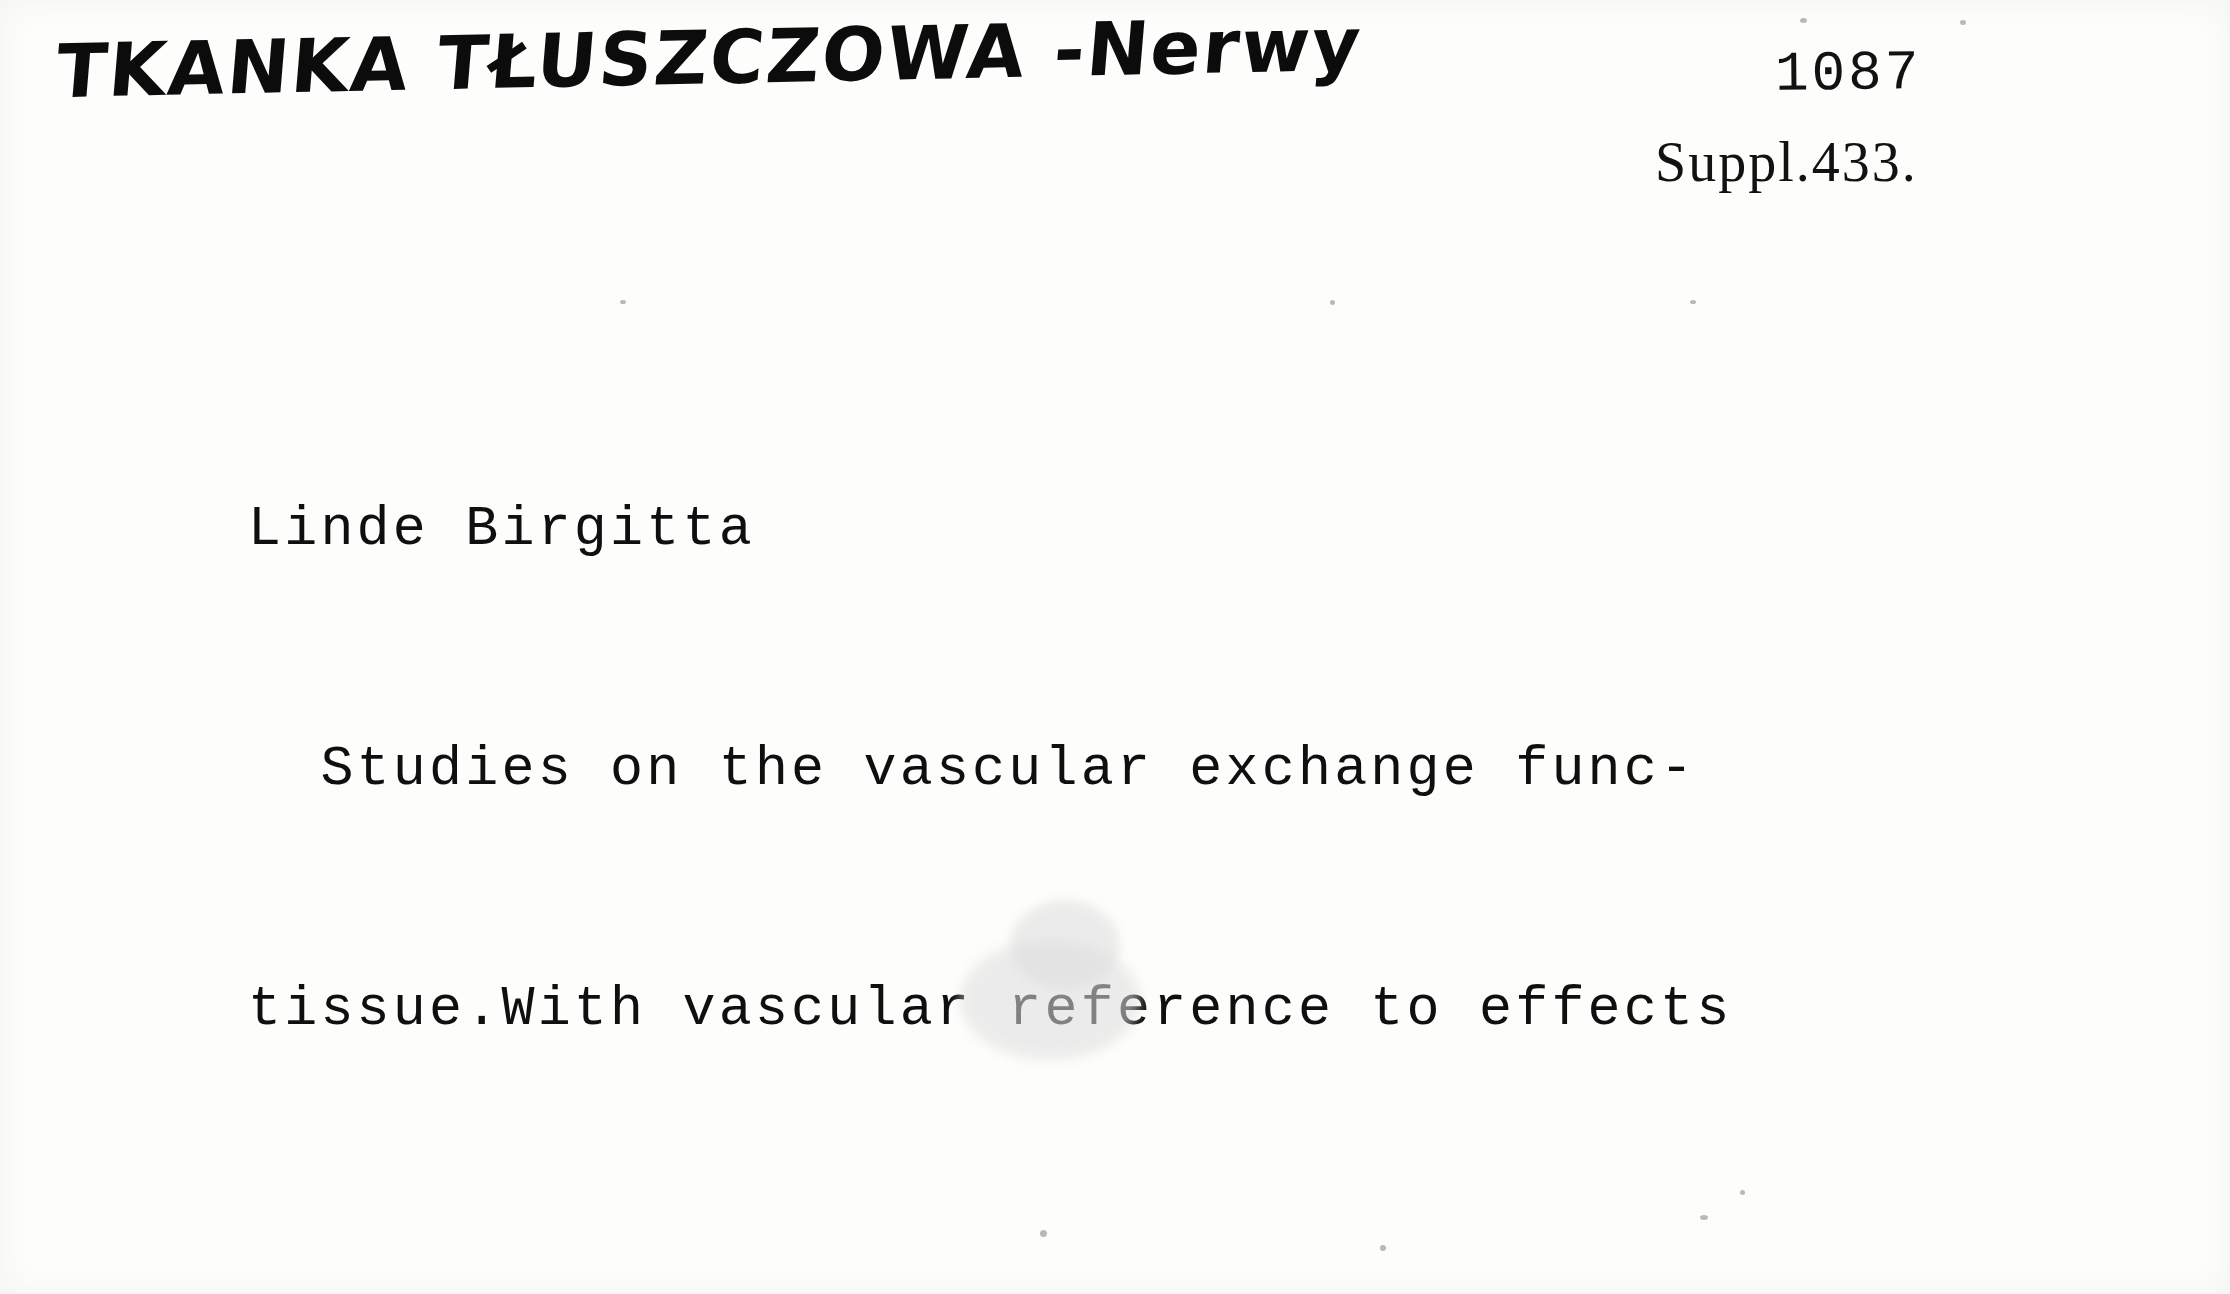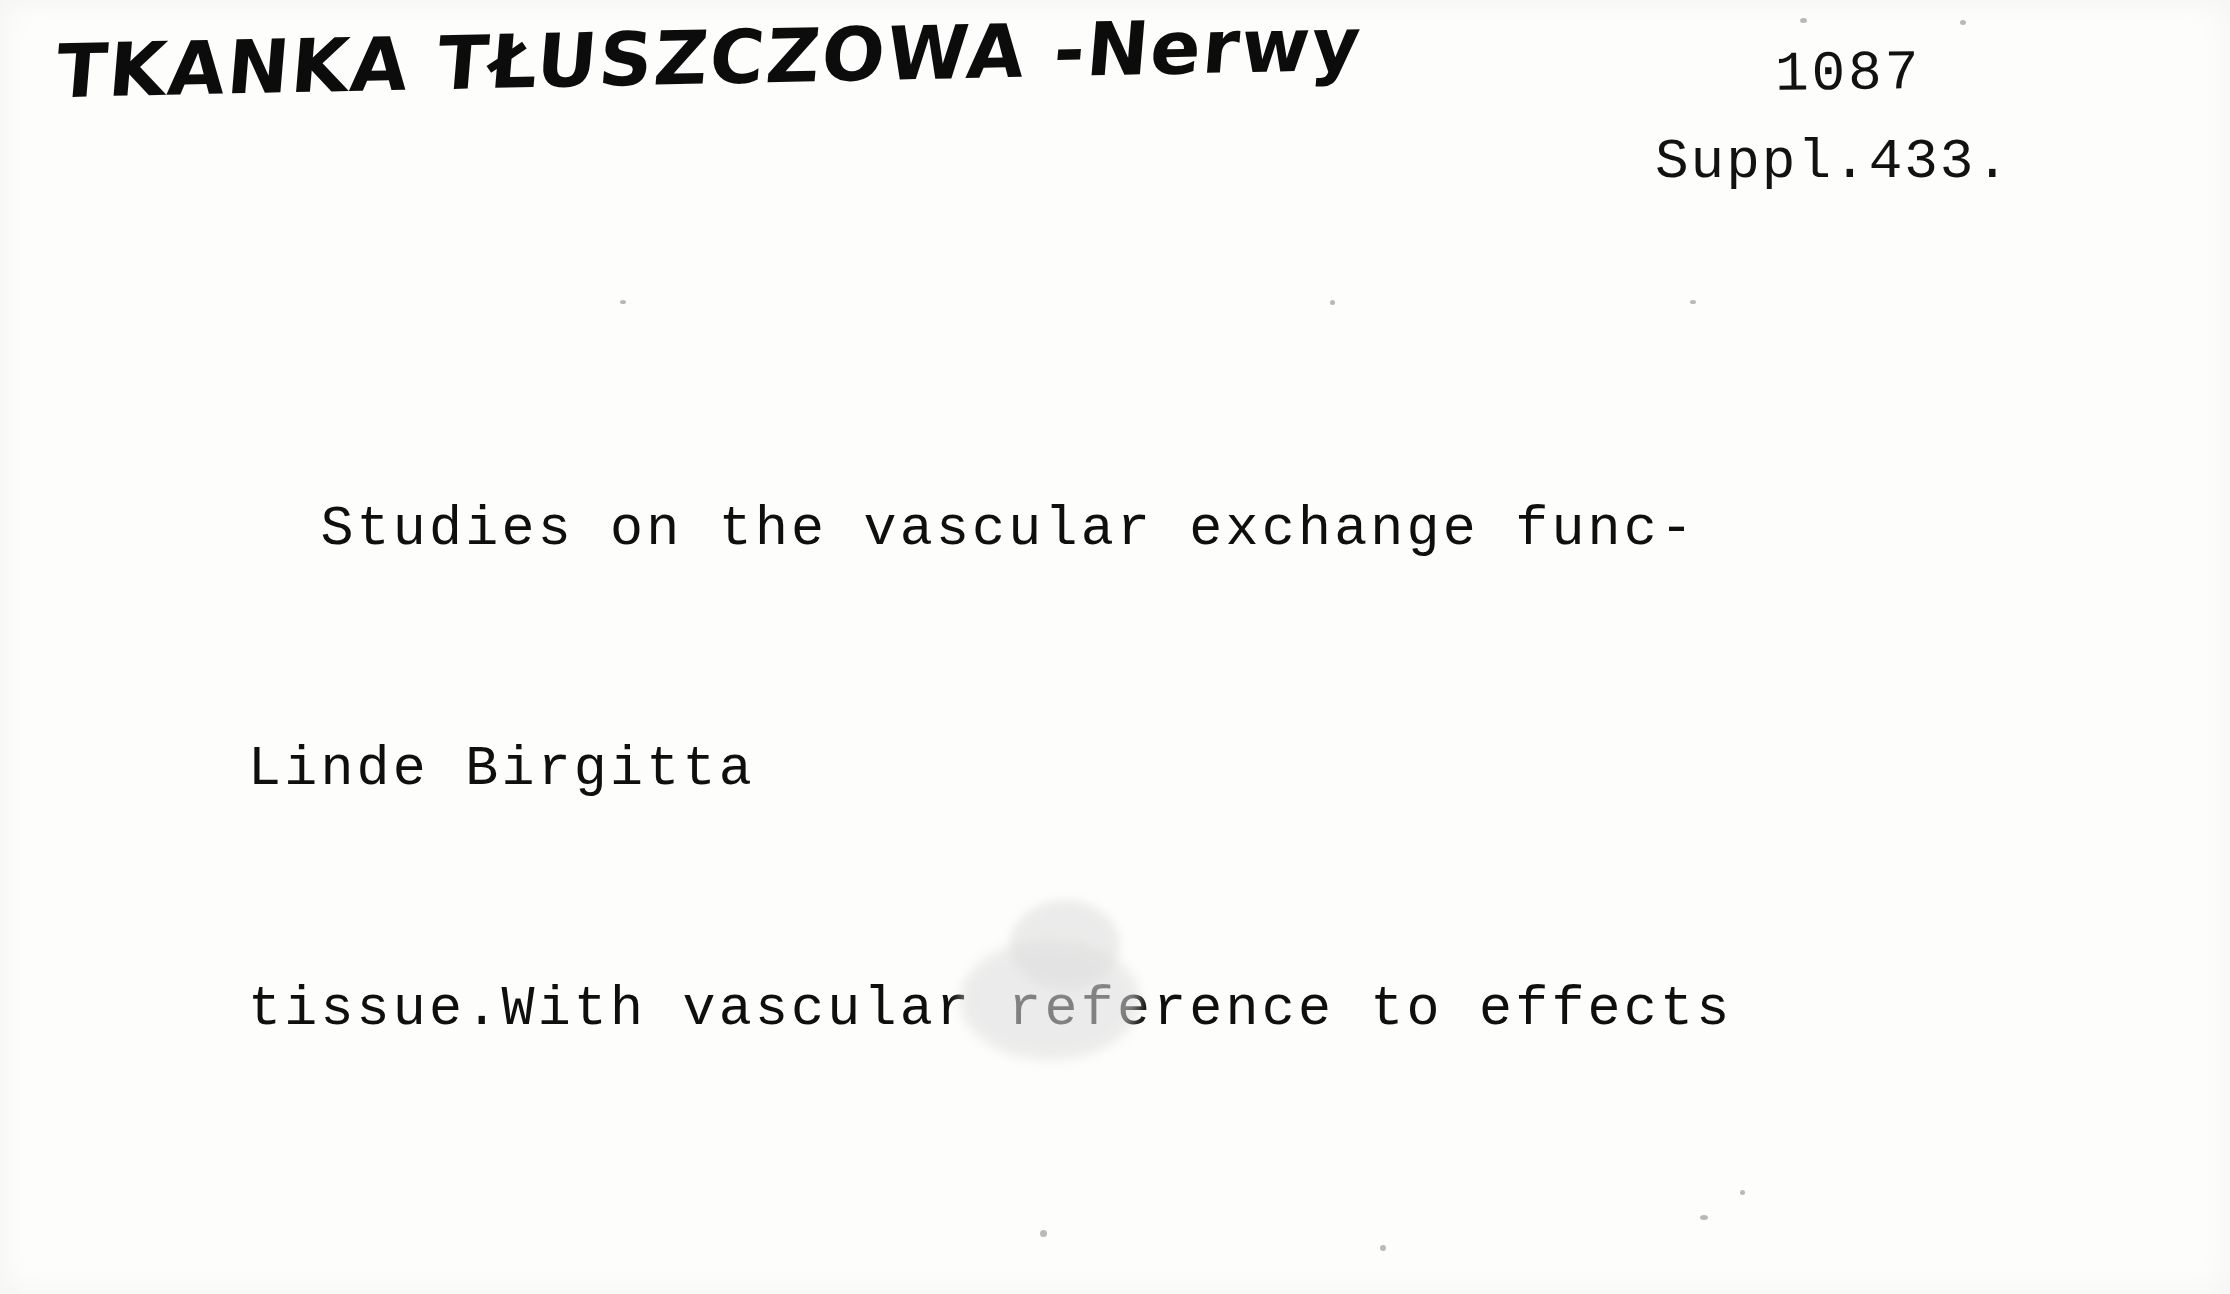--- a/index.html
+++ b/index.html
@@ -50,21 +50,21 @@
     font-family: "Liberation Mono", monospace;
     font-size: 56px;
     letter-spacing: 3px;
     color: #121212;
     transform: rotate(-0.6deg);
   }
   .suppl-top {
     position: absolute;
     left: 1655px;
     top: 130px;
-    font-family: Liberation Mono, monospace;
+    font-family: Liberation Serif, serif;
     font-size: 56px;
     letter-spacing: 2px;
     color: #121212;
   }
 
   
   .typed {
     position: absolute;
     left: 248px;
     top: 330px;
@@ -107,22 +107,22 @@
 
   <div class="heading-row">
     <div class="handwritten">TKANKA TŁUSZCZOWA -Nerwy</div>
   </div>
 
   <div class="acc-number">1087</div>
 
   <div class="suppl-top">Suppl.433.</div>
 
   <div class="typed">
+    <span class="ln">Linde Birgitta</span>
     <span class="ln">  Studies on the vascular exchange func-</span>
-    <span class="ln">Linde Birgitta</span>
     <span class="ln">tissue.With vascular reference to effects</span>
     
     
     
     
   </div>
 
   <div class="smudge" style="left:960px; top:940px; width:180px; height:120px; filter: blur(6px);"></div>
   <div class="smudge" style="left:1010px; top:900px; width:110px; height:90px; filter: blur(5px);"></div>
   <div class="speck" style="left:1040px; top:1230px; width:7px; height:7px;"></div>

